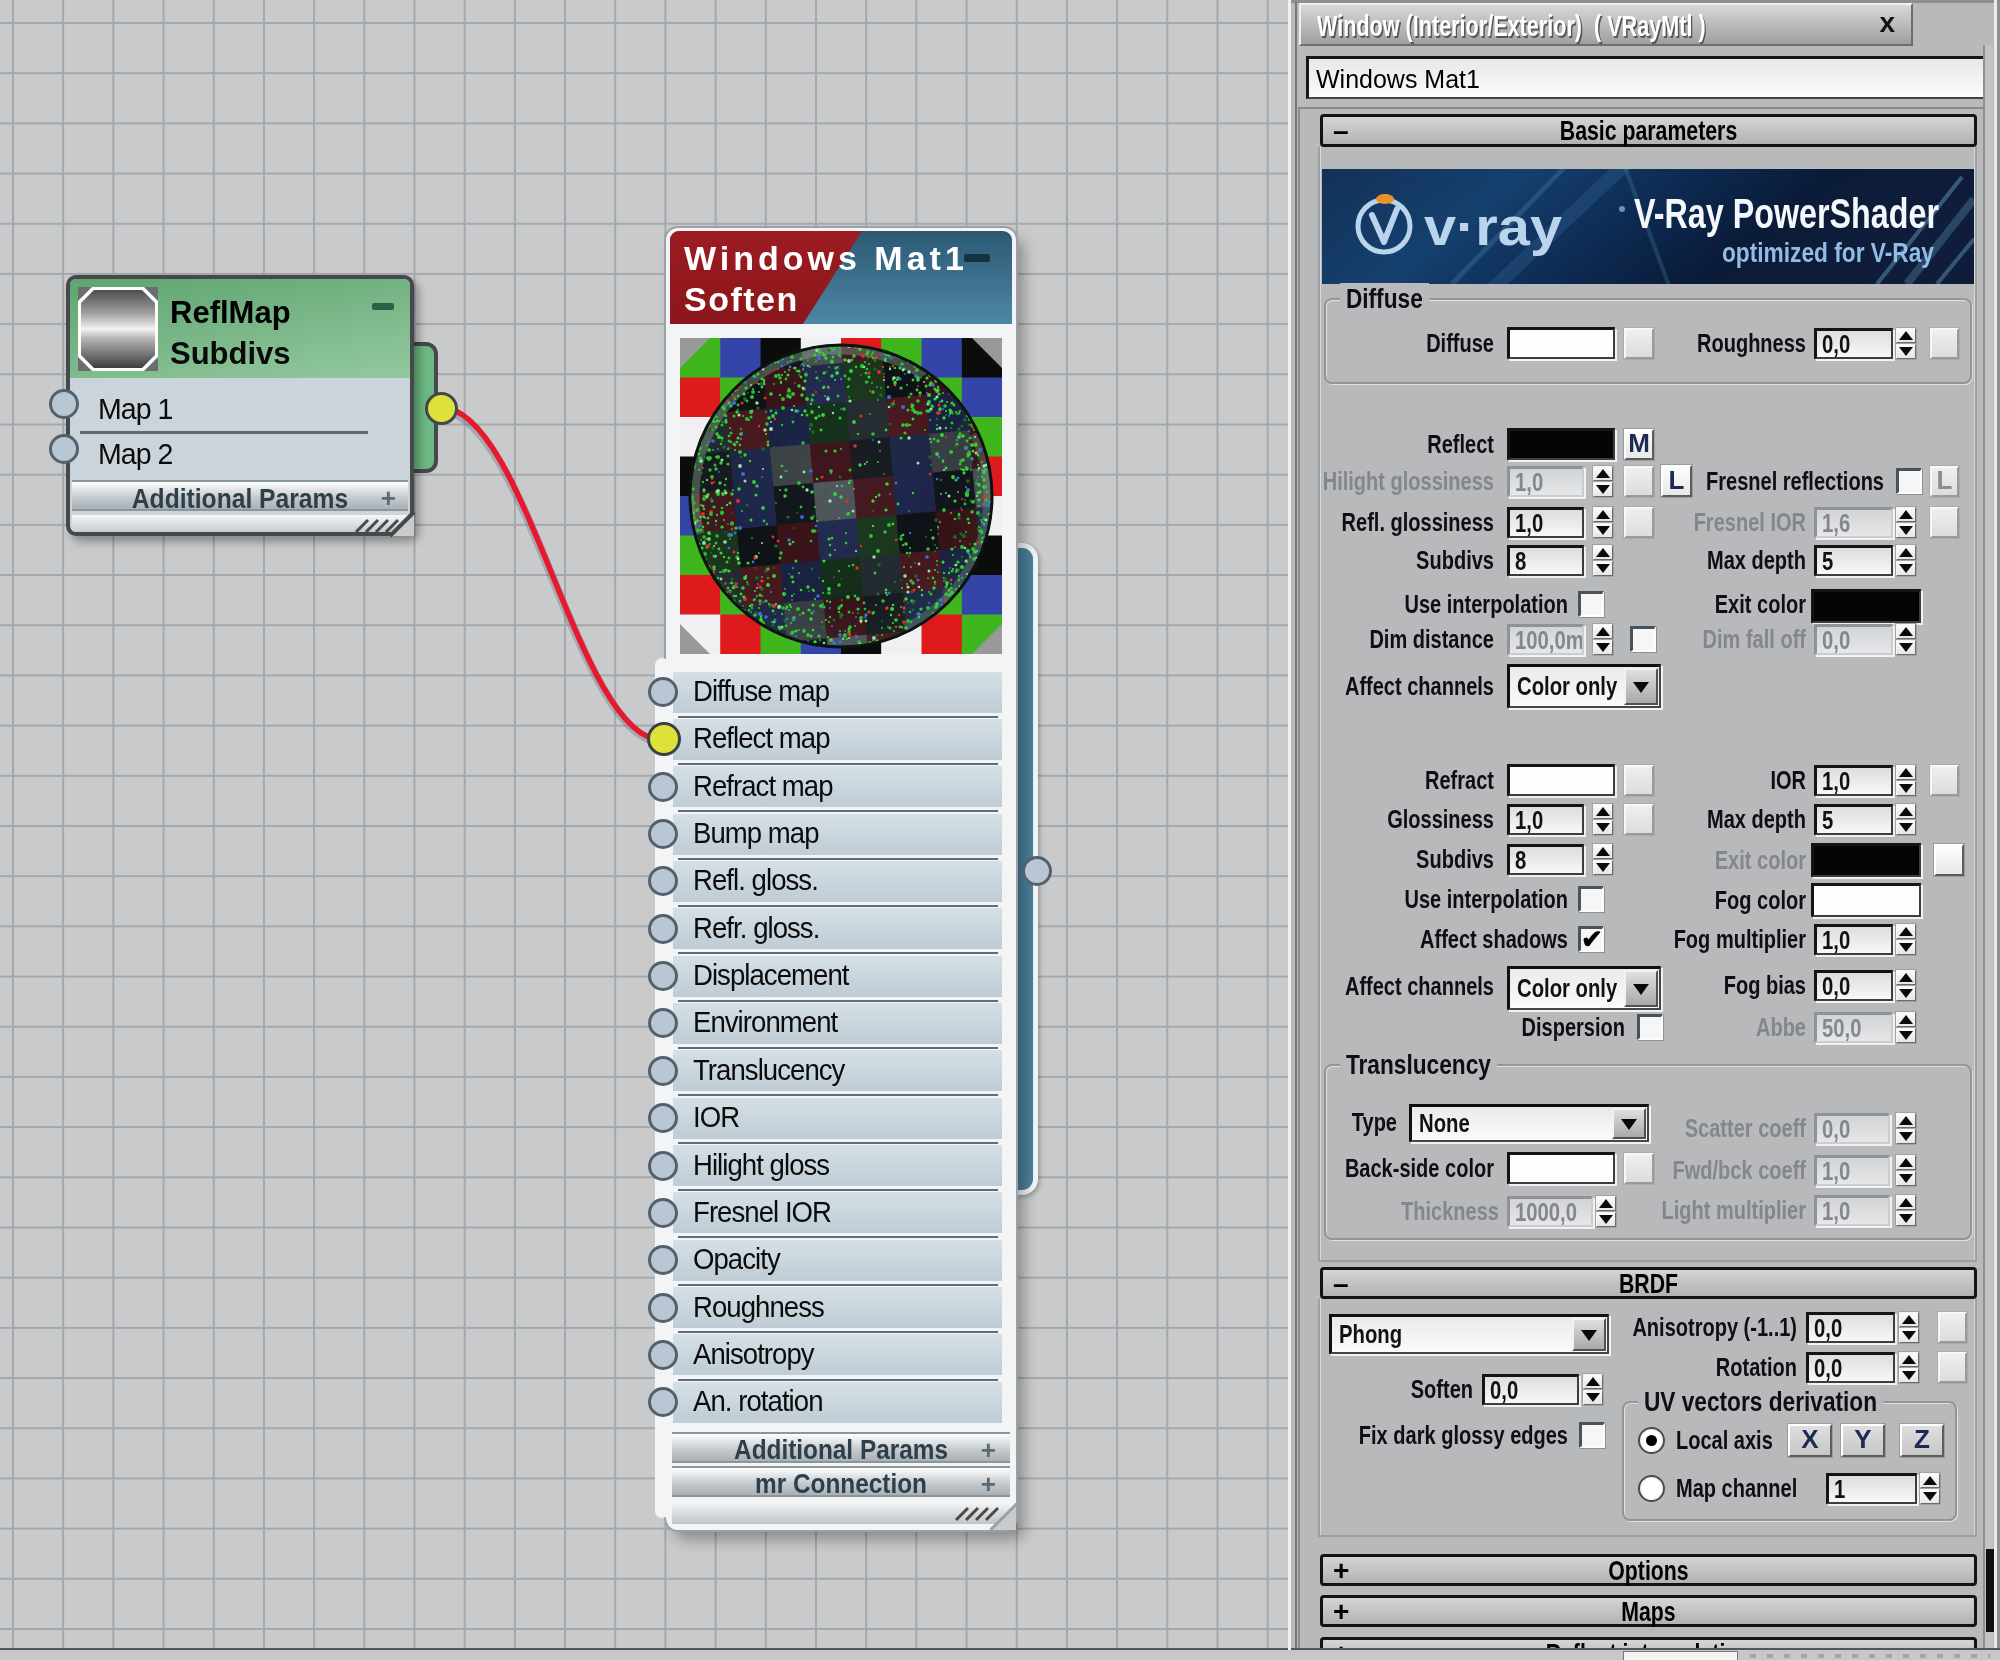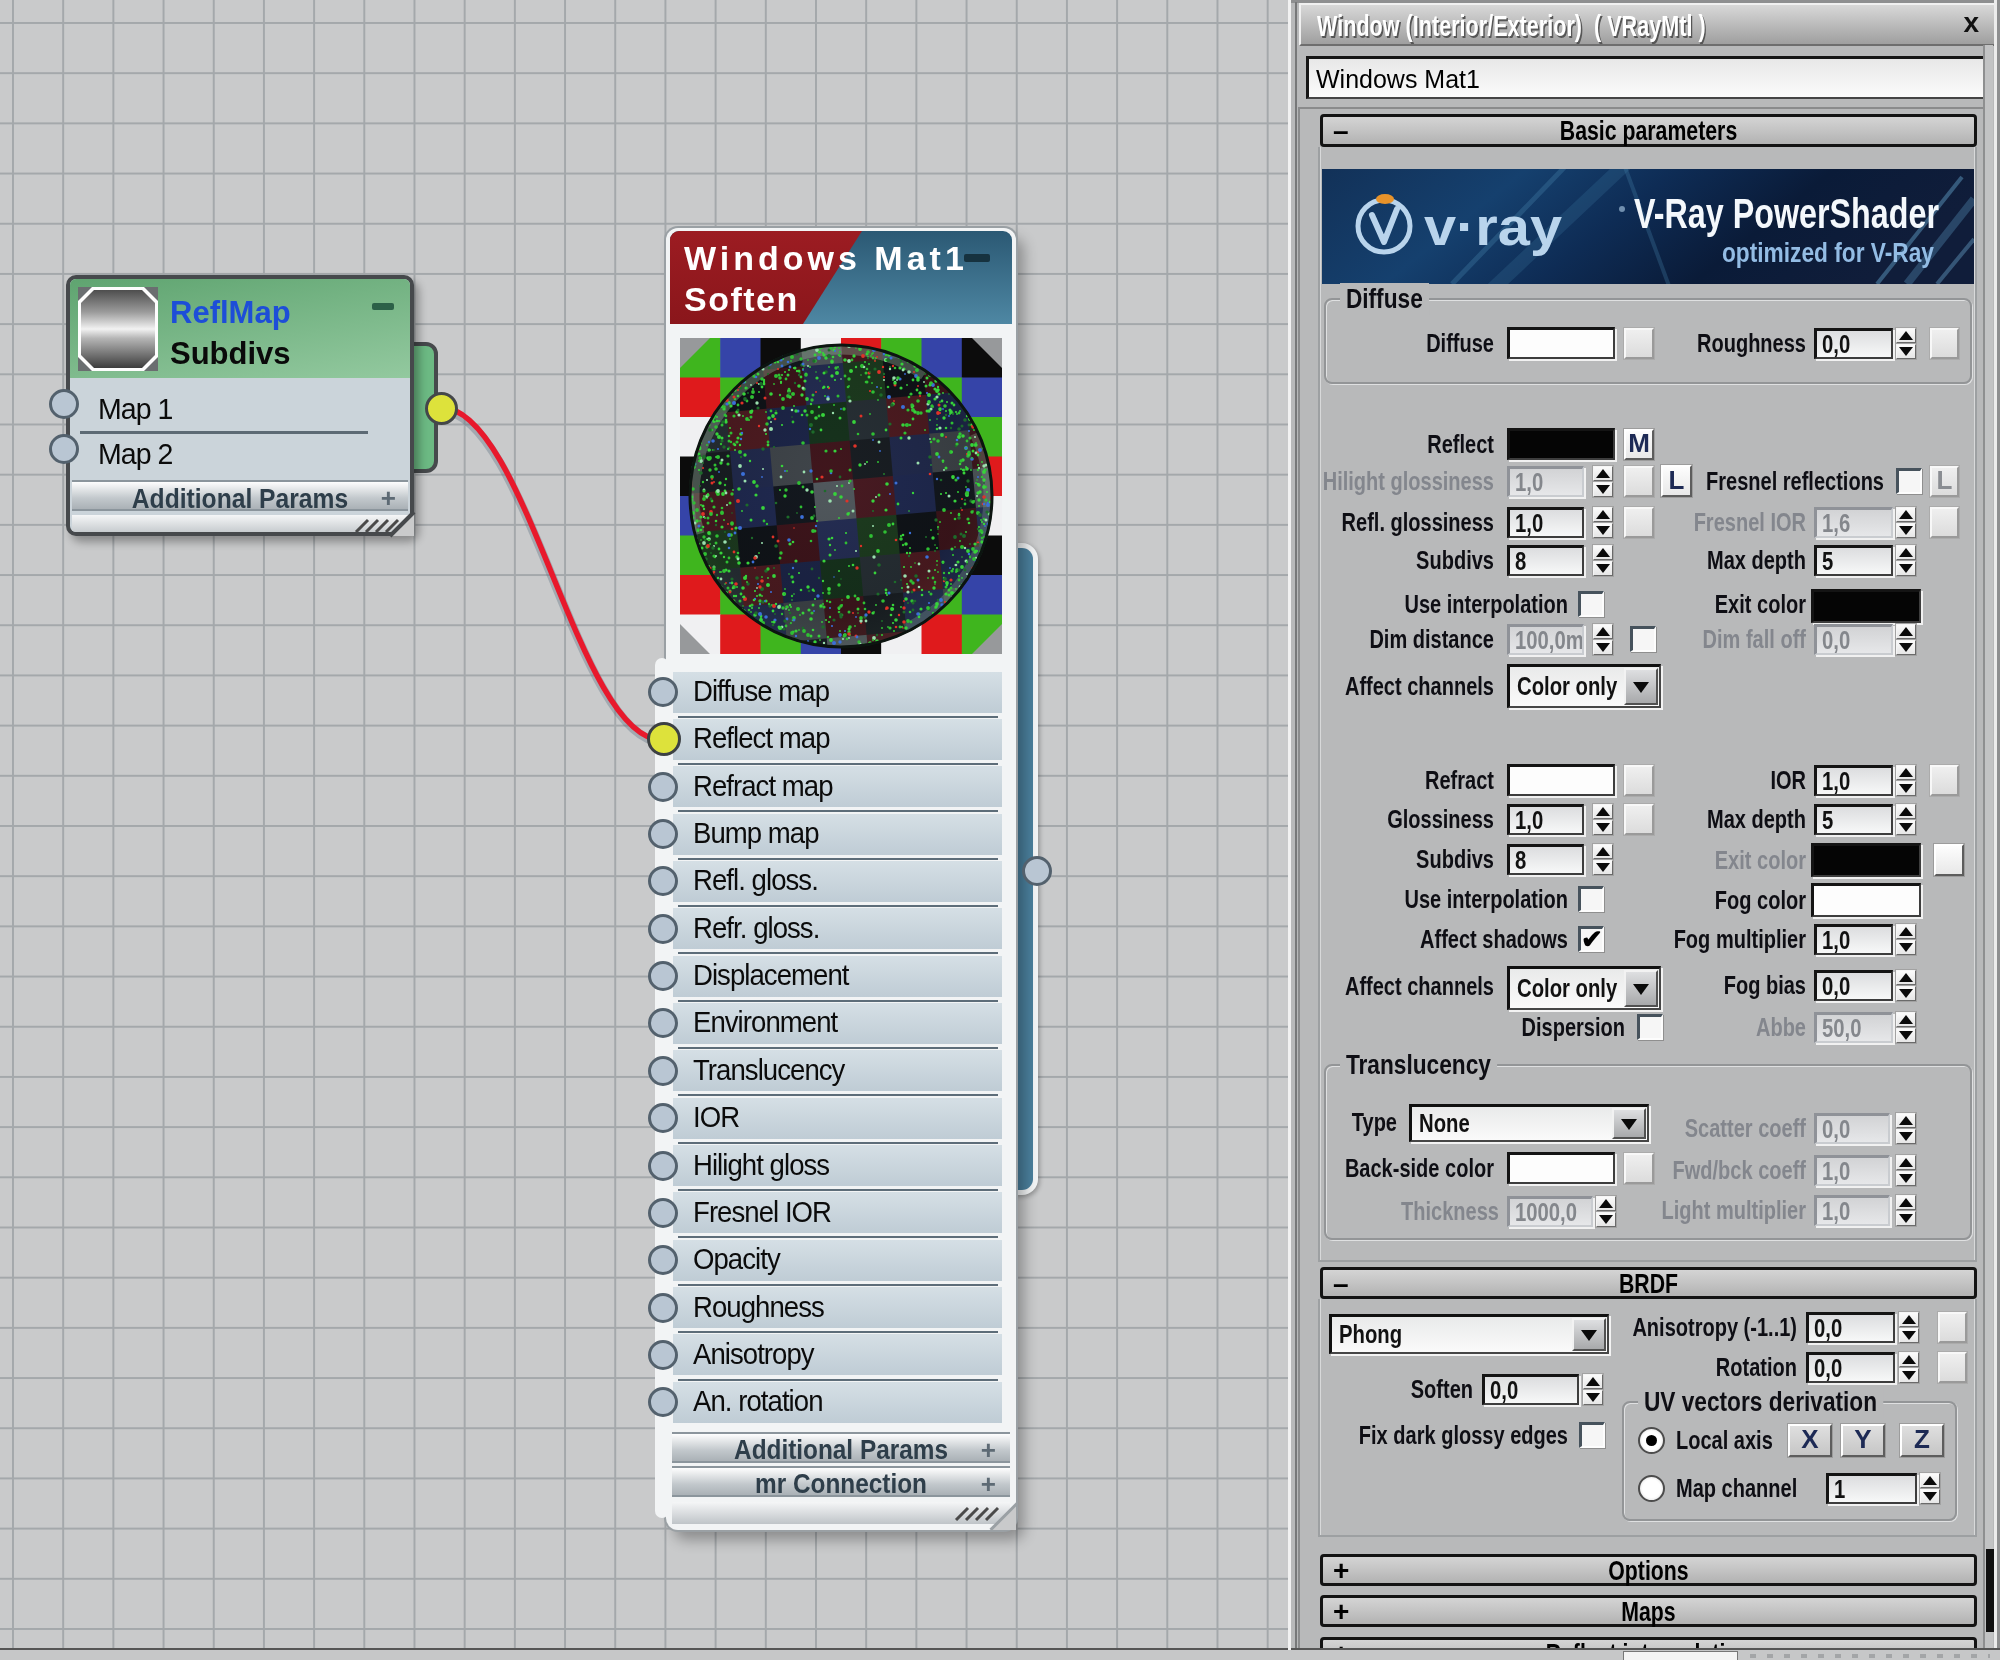--- a/index.html
+++ b/index.html
@@ -83,21 +83,21 @@
               </linearGradient>
             </defs>
             <polygon points="3,0 77,0 80,3 80,81 77,84 3,84 0,81 0,3" fill="#fdfdfd"></polygon>
             <polygon points="0,0 14,0 0,14" fill="#6a6e70"></polygon>
             <polygon points="80,0 66,0 80,14" fill="#6a6e70"></polygon>
             <polygon points="0,84 14,84 0,70" fill="#6a6e70"></polygon>
             <polygon points="80,84 66,84 80,70" fill="#6a6e70"></polygon>
             <polygon points="16,3 64,3 77,16 77,68 64,81 16,81 3,68 3,16" fill="url(#met)"></polygon>
           </svg>
         </div>
-        <div class="abs" style="left:100px;top:16px;font-weight:700;font-size:31px;color:#1d4ed8;">ReflMap</div>
+        <div class="abs" style="left:100px;top:16px;font-weight:700;font-size:31px;color:#000000;">ReflMap</div>
         <div class="abs" style="left:100px;top:57px;font-weight:700;font-size:31px;color:#0a0a0a;">Subdivs</div>
         <div class="abs" style="left:302px;top:24px;width:22px;height:7px;background:#2c6148;border-radius:2px;"></div>
         <div class="abs nlbl" style="left:28px;top:113px;font-size:30px;">Map 1</div>
         <div class="abs" style="left:10px;top:152px;width:288px;height:3px;background:#5d6a74;"></div>
         <div class="abs nlbl" style="left:28px;top:158px;font-size:30px;">Map 2</div>
         <div class="abs" style="left:2px;top:201px;width:336px;height:31px;background:linear-gradient(#fefefe,#c2c8cc 60%,#aab1b6);border-top:2px solid #8b959c;border-bottom:2px solid #8b959c;">
           <div class="abs" style="left:0;top:0px;width:100%;text-align:center;font-weight:700;font-size:28px;color:#2e3e4a;transform:scaleX(0.88);font-size:28px;top:1px;">Additional Params</div>
           <div class="abs" style="right:12px;top:1px;font-weight:700;font-size:26px;color:#5d6a74;">+</div>
         </div>
         <div class="abs" style="left:2px;top:236px;width:336px;height:20px;background:linear-gradient(#f5f6f7,#bfc4c8);">
@@ -1717,21 +1717,21 @@
           </g>
         </svg>
       </div>
       <div class="abs" style="left:324px;top:1276px;width:0;height:0;border-right:26px solid #c9cacb;border-top:26px solid transparent;"></div>
       <div class="abs" style="left:319px;top:1287px;width:38px;height:3px;background:#9aa0a4;transform:rotate(-45deg);"></div>
     </div>
   </div>
 <div class="abs" id="panel">
     <div class="abs" style="left:0px;top:0px;width:709px;height:3px;background:#8e8f90;"></div>
     <div class="abs" style="left:4px;top:2px;width:2px;height:1648px;background:#777879;"></div>
-    <div class="abs" style="left:8px;top:3px;width:698px;height:43px;background:linear-gradient(#d8d8d8,#9f9f9f);border:2px solid;border-color:#f0f0f0 #6e6e6e #6e6e6e #f0f0f0;">
+    <div class="abs" style="left:8px;top:3px;width:614px;height:43px;background:linear-gradient(#d8d8d8,#9f9f9f);border:2px solid;border-color:#f0f0f0 #6e6e6e #6e6e6e #f0f0f0;">
       <div class="abs" style="left:16px;top:4px;font-weight:700;font-size:30px;color:#fff;text-shadow:2px 2px 0 #565656;transform:scaleX(0.72);transform-origin:0 50%;white-space:nowrap;">Window (Interior/Exterior)&nbsp; ( VRayMtl )</div>
       <div class="abs" style="right:16px;top:2px;font-weight:700;font-size:28px;color:#111;">x</div>
     </div>
     <div class="abs" style="left:15px;top:56px;width:682px;height:43px;border-style:solid;border-width:3px 2px 2px 3px;border-color:#161616 #444 #444 #161616;background:linear-gradient(#e8e8e8,#fbfbfb);">
       <div class="abs" style="left:7px;top:6px;font-size:25px;color:#000;">Windows Mat1</div>
     </div>
     <div class="abs" style="left:7px;top:107px;width:692px;height:1541px;border:2px solid #8a8b8c;border-bottom:none;"></div>
     <div class="abs roll" style="left:29px;top:114px;width:657px;height:33px;">
       <span class="rollpm">–</span>
       <div class="rolltx">Basic parameters</div>

